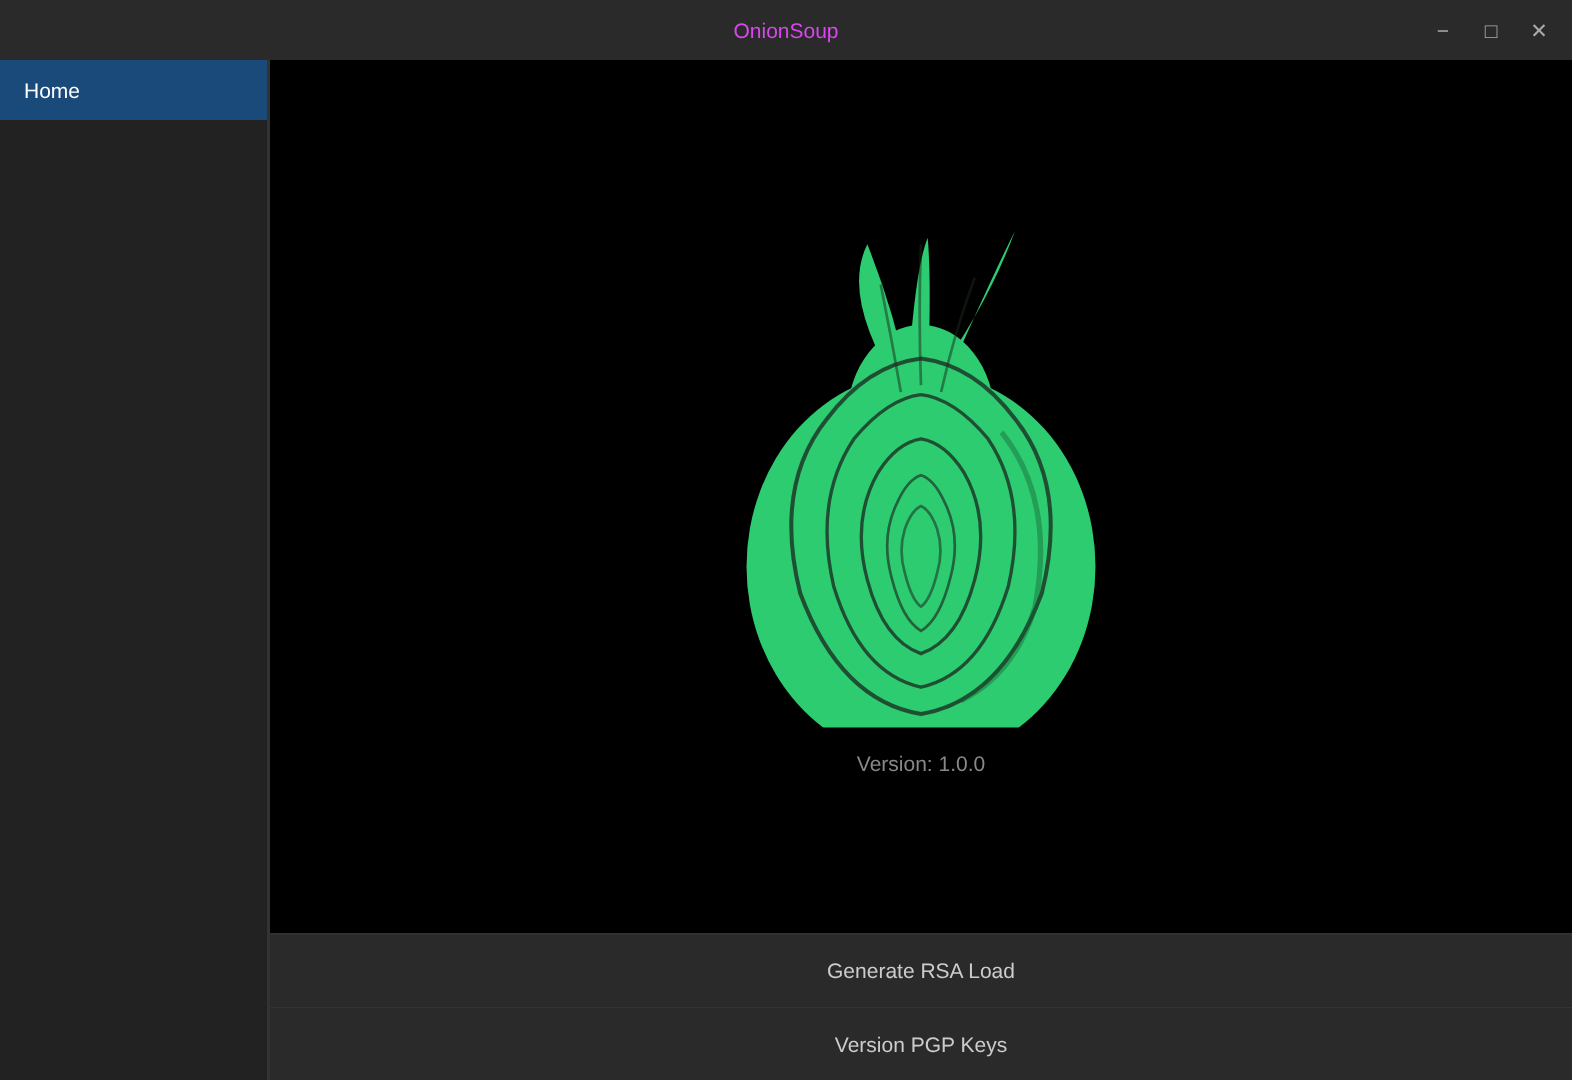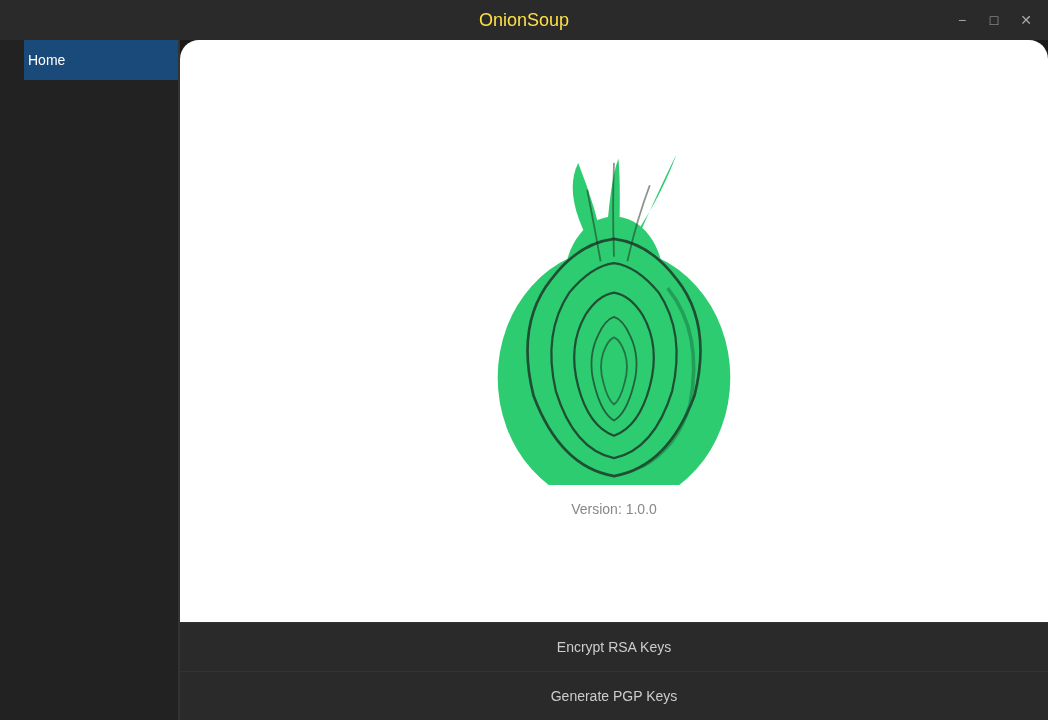--- a/index.html
+++ b/index.html
@@ -23,22 +23,22 @@
       background: #2a2a2a;
       height: 40px;
       display: flex;
       align-items: center;
       justify-content: center;
       position: relative;
       flex-shrink: 0;
     }
 
     .titlebar-title {
-      color: #fde047;
-      font-size: 18px;
+      color: #d946ef;
+      font-size: 14px;
     }
 
     .titlebar-controls {
       position: absolute;
       right: 8px;
       display: flex;
       gap: 4px;
     }
 
     .titlebar-btn {
@@ -66,52 +66,50 @@
     .sidebar {
       width: 180px;
       background: #222222;
       display: flex;
       flex-direction: column;
       flex-shrink: 0;
       position: relative;
     }
 
     .sidebar-item {
-      padding: 12px 4px;
+      padding: 12px 16px;
       color: #cccccc;
       font-size: 14px;
       cursor: pointer;
       user-select: none;
-      margin-left: 24px;
     }
 
     .sidebar-item.active {
       background: #1a4a7a;
       color: #ffffff;
     }
 
     .sidebar-divider {
       position: absolute;
       right: 0;
       top: 0;
       bottom: 0;
       width: 2px;
       background: #333;
     }
 
     
     .content {
       flex: 1;
-      background: #ffffff;
+      background: #000000;
       display: flex;
       flex-direction: column;
       align-items: center;
       justify-content: space-between;
       position: relative;
-      border-radius: 19px;
     }
 
     .logo-area {
       flex: 1;
       display: flex;
       flex-direction: column;
       align-items: center;
       justify-content: center;
     }
 
@@ -199,18 +197,18 @@
         <path d="M170 125 Q168 70 170 20" stroke="#1a2a1a" stroke-width="2" fill="none" opacity="0.5"></path>
         <path d="M185 130 Q195 85 210 45" stroke="#1a2a1a" stroke-width="2" fill="none" opacity="0.5"></path>
 
         <path d="M230 160 Q270 210 255 290 Q240 340 200 360" stroke="#155a30" stroke-width="4" fill="none" opacity="0.4"></path>
       </svg>
 
       <span class="version-text">Version: 1.0.0</span>
     </div>
 
     <div class="bottom-buttons">
-      <button class="action-btn">Encrypt RSA Keys</button>
-      <button class="action-btn">Generate PGP Keys</button>
+      <button class="action-btn">Generate RSA Load</button>
+      <button class="action-btn">Version PGP Keys</button>
     </div>
   </div>
 
 </div>
 
 </body></html>

